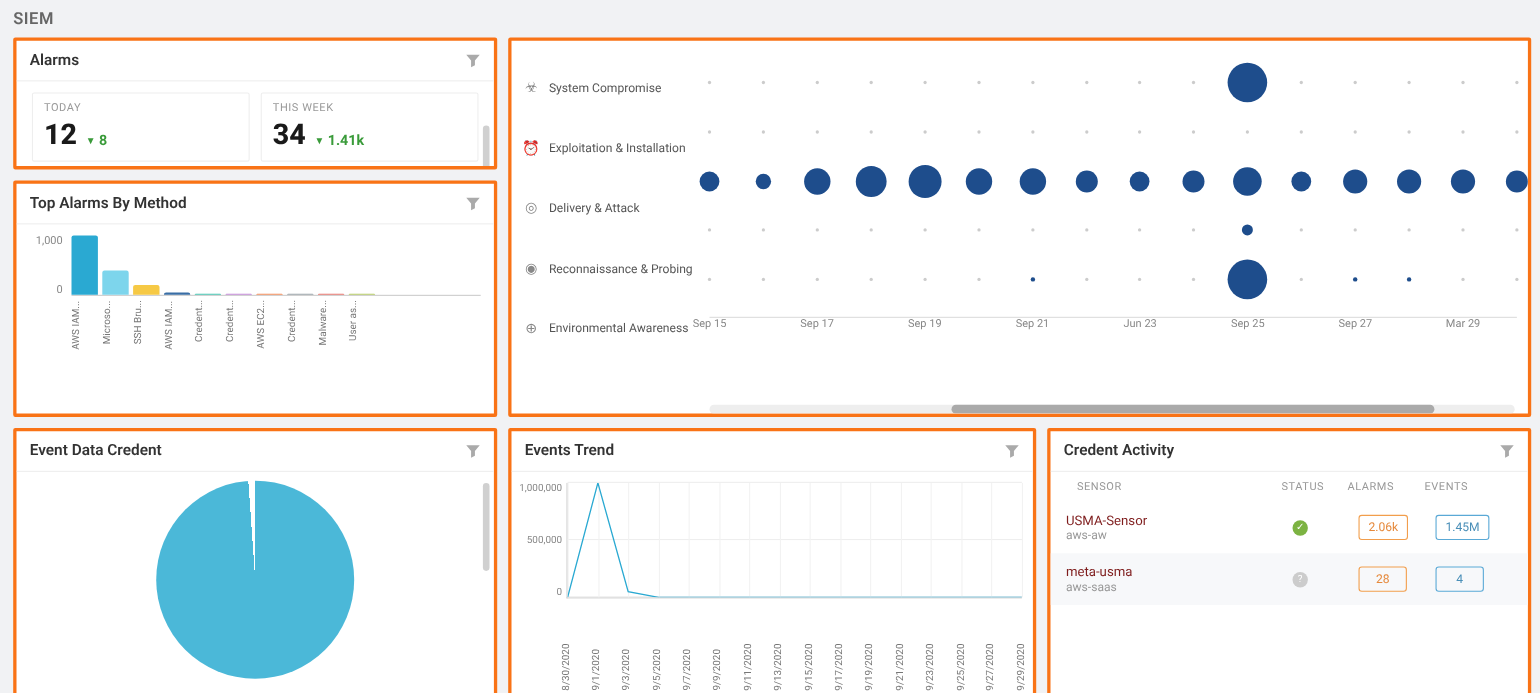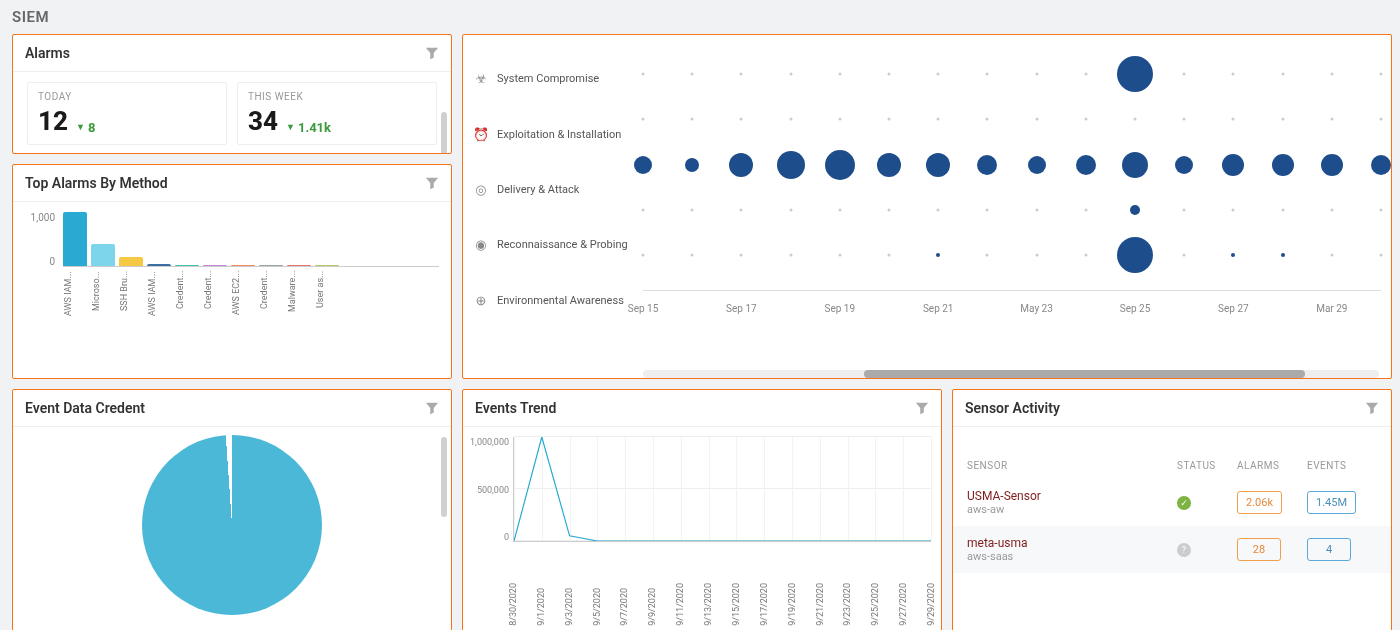--- a/index.html
+++ b/index.html
@@ -1,19 +1,19 @@
 <!DOCTYPE html>
 <html><head>
 <meta charset="utf-8">
 <style>
 * { box-sizing: border-box; margin: 0; padding: 0; }
 body { font-family: -apple-system, BlinkMacSystemFont, "Segoe UI", Roboto, sans-serif; background: #f1f2f4; color: #333; width: 1400px; height: 630px; overflow: hidden; padding: 8px 12px; }
 .page-title { font-size: 15px; font-weight: 600; color: #666; margin-bottom: 8px; letter-spacing: 0.5px; }
 .grid { display: grid; grid-template-columns: 440px 480px 440px; grid-template-rows: 120px 215px 250px; gap: 10px; }
-.panel { background: #fff; border: 1px solid #f97316; border-radius: 2px; position: relative; overflow: hidden; }
+.panel { background: #fff; border: 3px solid #f97316; border-radius: 2px; position: relative; overflow: hidden; }
 .panel-header { display: flex; justify-content: space-between; align-items: center; padding: 10px 12px; border-bottom: 1px solid #eee; }
 .panel-title { font-size: 14px; font-weight: 600; color: #333; }
 .filter-icon { width: 14px; height: 14px; color: #aaa; cursor: pointer; }
 .alarms-panel { grid-column: 1; grid-row: 1; }
 .alarms-body { display: flex; padding: 10px 14px; gap: 10px; position: relative; }
 .stat-block { flex: 1; border: 1px solid #eee; border-radius: 2px; padding: 8px 10px; }
 .stat-label { font-size: 10px; color: #999; letter-spacing: 0.5px; margin-bottom: 4px; }
 .stat-row { display: flex; align-items: baseline; gap: 8px; }
 .stat-value { font-size: 26px; font-weight: 800; color: #1a1a1a; }
 .delta { color: #3a9b3a; font-size: 13px; font-weight: 700; display: flex; align-items: center; gap: 3px; }
@@ -29,38 +29,38 @@
 .intent-body { display: flex; padding: 16px 10px 10px 10px; height: calc(100% - 40px); }
 .intent-cats { width: 170px; display: flex; flex-direction: column; justify-content: space-around; padding-right: 10px; }
 .intent-cat { display: flex; align-items: center; gap: 8px; font-size: 11px; color: #555; }
 .intent-cat .ic { width: 16px; height: 16px; display: flex; align-items: center; justify-content: center; font-size: 13px; color: #888; }
 .bubble-area { flex: 1; position: relative; }
 .bubble-grid { position: absolute; inset: 0 0 50px 0; }
 .bubble-row { position: absolute; left: 0; right: 0; height: 20%; display: flex; align-items: center; }
 .grid-dot { width: 3px; height: 3px; background: #ccc; border-radius: 50%; }
 .bubble { background: #1e4d8c; border-radius: 50%; position: absolute; transform: translate(-50%, 0); }
 .bubble-xaxis { position: absolute; bottom: 18px; left: 0; right: 0; height: 20px; border-top: 1px solid #ddd; }
-.bubble-xlabel { position: absolute; font-size: 10px; color: #888; transform: translateX(-50%); top: 12px; }
+.bubble-xlabel { position: absolute; font-size: 10px; color: #888; transform: translateX(-50%); top: 0; }
 .bubble-scroll { position: absolute; bottom: 0; left: 180px; right: 12px; height: 8px; background: #eee; border-radius: 4px; }
 .bubble-scroll-thumb { position: absolute; left: 30%; width: 60%; height: 100%; background: #aaa; border-radius: 4px; }
 .sources-panel { grid-column: 1; grid-row: 3; }
 .pie-wrap { display: flex; justify-content: center; align-items: center; padding-top: 8px; position: relative; }
 .pie { width: 180px; height: 180px; border-radius: 50%; background: conic-gradient(#4bb8d8 0deg 356deg, #fff 356deg 360deg); }
 .trend-panel { grid-column: 2; grid-row: 3; }
 .trend-body { padding: 10px 10px 0 50px; position: relative; height: calc(100% - 40px); }
 .trend-yaxis { position: absolute; left: 4px; top: 10px; height: 105px; display: flex; flex-direction: column; justify-content: space-between; font-size: 9px; color: #888; text-align: right; width: 42px; }
 .trend-plot { position: relative; height: 105px; border-left: 1px solid #ccc; border-bottom: 1px solid #ccc; }
 .trend-plot svg { position: absolute; inset: 0; width: 100%; height: 100%; }
 .trend-gridline { position: absolute; left: 0; right: 0; border-top: 1px solid #eee; }
 .trend-vline { position: absolute; top: 0; bottom: 0; border-left: 1px solid #f2f2f2; }
 .trend-xlabels { display: flex; margin-left: 0; margin-top: 4px; position: relative; height: 80px; }
 .trend-xlabel { position: absolute; font-size: 9px; color: #777; writing-mode: vertical-rl; transform: translateX(-50%) rotate(180deg); white-space: nowrap; bottom: 0; }
 .sensor-panel { grid-column: 3; grid-row: 3; }
 .sensor-table { width: 100%; font-size: 11px; }
-.sensor-head { display: grid; grid-template-columns: 1fr 60px 70px 70px; padding: 8px 14px; color: #999; font-size: 10px; letter-spacing: 0.5px; margin-top: 25px; }
+.sensor-head { display: grid; grid-template-columns: 1fr 60px 70px 70px; padding: 8px 24px; color: #999; font-size: 10px; letter-spacing: 0.5px; }
 .sensor-row { display: grid; grid-template-columns: 1fr 60px 70px 70px; padding: 10px 14px; align-items: center; }
 .sensor-row:nth-child(even) { background: #f7f8fa; }
 .sensor-name { font-size: 12px; color: #7f1d1d; }
 .sensor-sub { font-size: 11px; color: #999; }
 .status-dot { width: 14px; height: 14px; border-radius: 50%; display: inline-flex; align-items: center; justify-content: center; font-size: 9px; color: #fff; }
 .status-ok { background: #7cb342; }
 .status-unk { background: #ccc; }
 .badge { display: inline-block; padding: 4px 8px; border-radius: 3px; font-size: 11px; text-align: center; min-width: 44px; }
 .badge-alarm { border: 1px solid #f29e4c; color: #e6893b; }
 .badge-event { border: 1px solid #5aa9d6; color: #4a8fb8; }
@@ -281,21 +281,21 @@
             <div class="bubble" style="width: 4px; height: 4px; left: 40%; top: calc(90% - 2px);"></div>
             <div class="bubble" style="width: 36px; height: 36px; left: 66.6667%; top: calc(90% - 18px);"></div>
             <div class="bubble" style="width: 4px; height: 4px; left: 80%; top: calc(90% - 2px);"></div>
             <div class="bubble" style="width: 4px; height: 4px; left: 86.6667%; top: calc(90% - 2px);"></div>
           </div>
         <div class="bubble-xaxis" id="bubble-xaxis">
             <div class="bubble-xlabel" style="left: 0%;">Sep 15</div>
             <div class="bubble-xlabel" style="left: 13.3333%;">Sep 17</div>
             <div class="bubble-xlabel" style="left: 26.6667%;">Sep 19</div>
             <div class="bubble-xlabel" style="left: 40%;">Sep 21</div>
-            <div class="bubble-xlabel" style="left: 53.3333%;">May 23</div>
+            <div class="bubble-xlabel" style="left: 53.3333%;">Jun 23</div>
             <div class="bubble-xlabel" style="left: 66.6667%;">Sep 25</div>
             <div class="bubble-xlabel" style="left: 80%;">Sep 27</div>
             <div class="bubble-xlabel" style="left: 93.3333%;">Mar 29</div>
           </div>
       </div>
     </div>
     <div class="bubble-scroll">
         <div class="bubble-scroll-thumb"></div>
       </div>
   </div>
@@ -366,21 +366,21 @@
           <div class="trend-xlabel" style="left: 80%;">9/23/2020</div>
           <div class="trend-xlabel" style="left: 86.6667%;">9/25/2020</div>
           <div class="trend-xlabel" style="left: 93.3333%;">9/27/2020</div>
           <div class="trend-xlabel" style="left: 100%;">9/29/2020</div>
         </div>
     </div>
   </div>
 
   <div class="panel sensor-panel">
     <div class="panel-header">
-      <div class="panel-title">Sensor Activity</div>
+      <div class="panel-title">Credent Activity</div>
       <svg class="filter-icon" viewBox="0 0 16 16">
           <path fill="currentColor" d="M1 2h14l-5 6v5l-4 2v-7z"></path>
         </svg>
     </div>
     <div class="sensor-table">
       <div class="sensor-head">
         <div>SENSOR</div>
         <div>STATUS</div>
         <div>ALARMS</div>
         <div>EVENTS</div>

